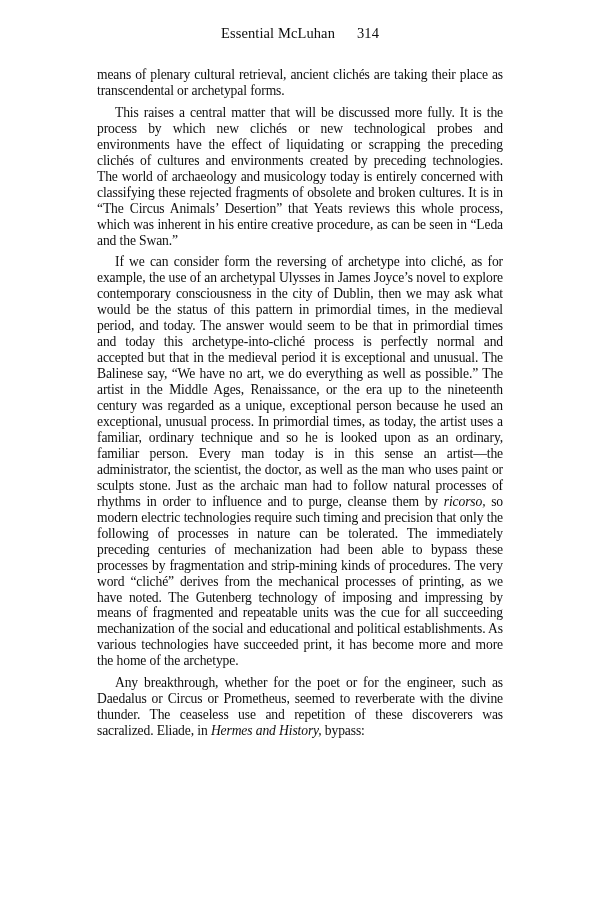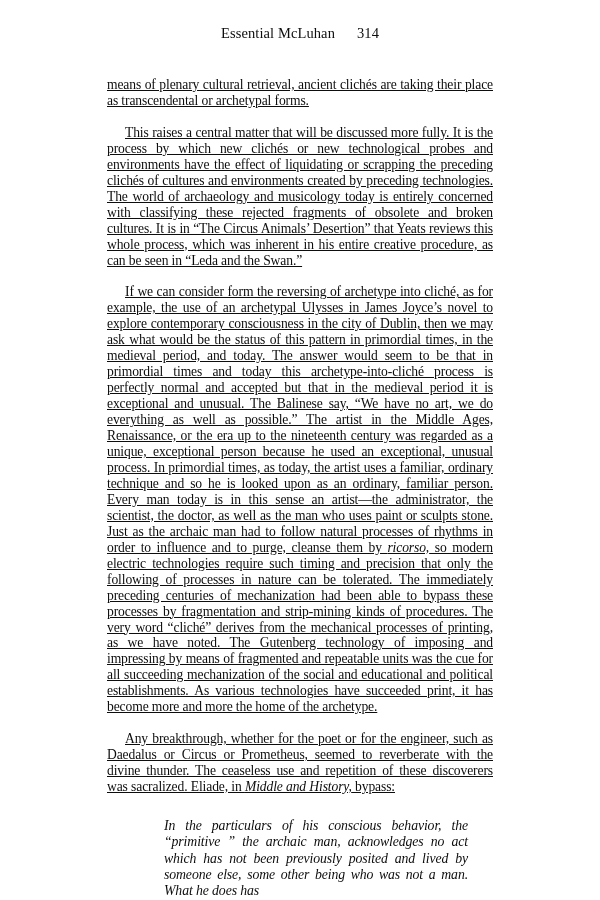--- a/index.html
+++ b/index.html
@@ -33,23 +33,22 @@
     position: absolute;
     top: 61px;
     left: 91px;
     width: 418px;
     font-size: 13.6px;
     line-height: 15.95px;
     text-align: justify;
     letter-spacing: -0.12px;
   }
   .para {
-    margin: 16px;
+    margin: 6px;
     text-indent: 18px;
-    text-decoration: underline;
   }
   .para.no-indent {
     text-indent: 0;
   }
   .italic {
     font-style: italic;
   }
   .block-quote {
     margin-top: 23px;
     padding-left: 73px;
@@ -70,19 +69,18 @@
   </div>
 
   <div class="text-block">
 
     <p class="para no-indent">means of plenary cultural retrieval, ancient clichés are taking their place as transcendental or archetypal forms.</p>
 
     <p class="para">This raises a central matter that will be discussed more fully. It is the process by which new clichés or new technological probes and environments have the effect of liquidating or scrapping the preceding clichés of cultures and environments created by preceding technologies. The world of archaeology and musicology today is entirely concerned with classifying these rejected fragments of obsolete and broken cultures. It is in “The Circus Animals’ Desertion” that Yeats reviews this whole process, which was inherent in his entire creative procedure, as can be seen in “Leda and the Swan.”</p>
 
     <p class="para"><span>If we can consider form the reversing of archetype into cliché, as for example, the use of an archetypal Ulysses in James Joyce’s novel to explore contemporary consciousness in the city of Dublin, then we may ask what would be the status of this pattern in primordial times, in the medieval period, and today. The answer would seem to be that in primordial times and today this archetype-into-cliché process is perfectly normal and accepted but that in the medieval period it is exceptional and unusual. The Balinese say, “We have no art, we do everything as well as possible.” The artist in the Middle Ages, Renaissance, or the era up to the nineteenth century was regarded as a unique, exceptional person because he used an exceptional, unusual process. In primordial times, as today, the artist uses a familiar, ordinary technique and so he is looked upon as an ordinary, familiar person. Every man today is in this sense an artist—the administrator, the scientist, the doctor, as well as the man who uses paint or sculpts stone. Just as the archaic man had to follow natural processes of rhythms in order to influence and to purge, cleanse them by </span><span class="italic">ricorso,</span><span> so modern electric technologies require such timing and precision that only the following of processes in nature can be tolerated. The immediately preceding centuries of mechanization had been able to bypass these processes by fragmentation and strip-mining kinds of procedures. The very word “cliché” derives from the mechanical processes of printing, as we have noted. The Gutenberg technology of imposing and impressing by means of fragmented and repeatable units was the cue for all succeeding mechanization of the social and educational and political establishments. As various technologies have succeeded print, it has become more and more the home of the archetype.</span></p>
 
-    <p class="para"><span>Any breakthrough, whether for the poet or for the engineer, such as Daedalus or Circus or Prometheus, seemed to reverberate with the divine thunder. The ceaseless use and repetition of these discoverers was sacralized. Eliade, in </span><span class="italic">Middle and History,</span><span> bypass:</span></p>
+    <p class="para"><span>Any breakthrough, whether for the poet or for the engineer, such as Daedalus or Circus or Prometheus, seemed to reverberate with the divine thunder. The ceaseless use and repetition of these discoverers was sacralized. Eliade, in </span><span class="italic">Hermes and History,</span><span> bypass:</span></p>
 
-    <div class="block-quote">In the particulars of his conscious behavior, the “primitive ” the archaic man, acknowledges no act which has not been previously posited and lived by someone else, some other being who was not a man. What he does has</div>
 
   </div>
 
 </div>
 
 </body></html>

